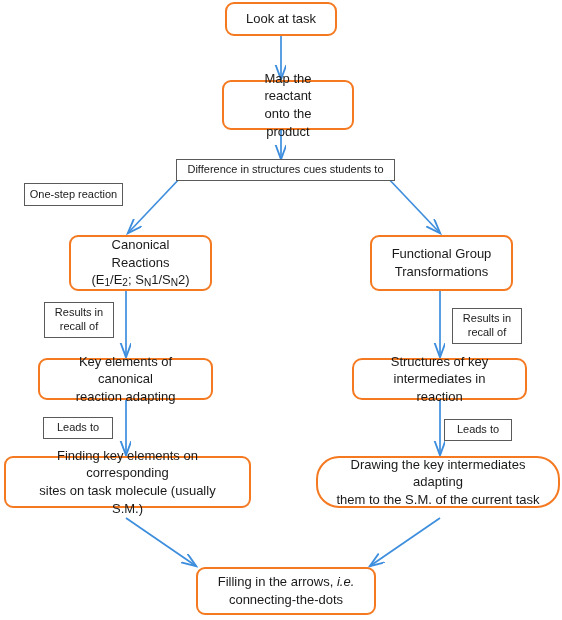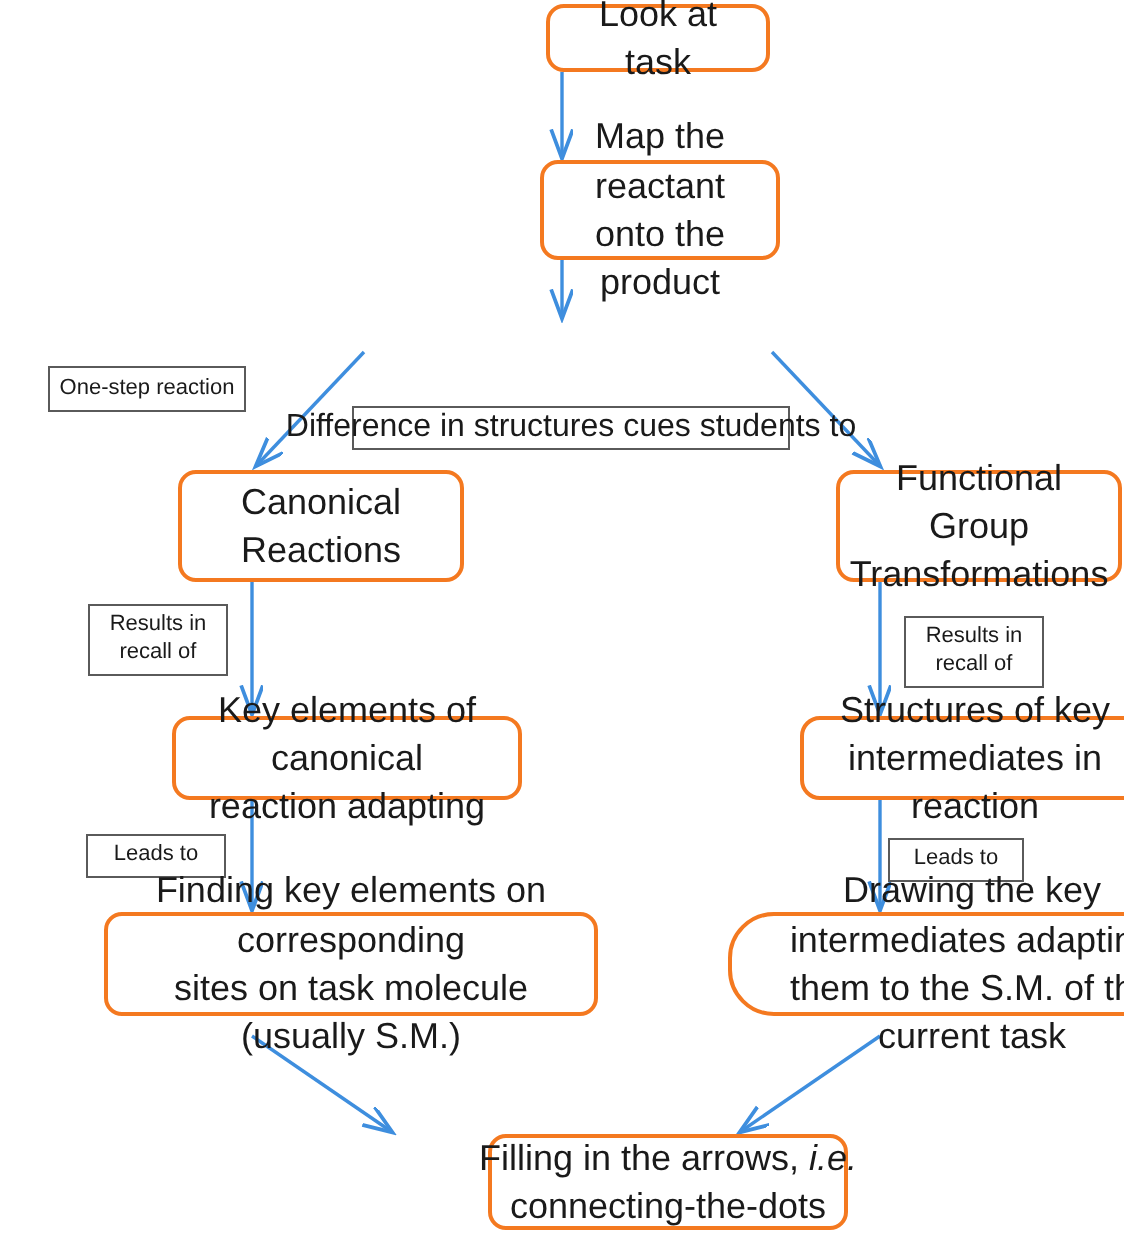--- a/index.html
+++ b/index.html
@@ -30,39 +30,37 @@
     align-items: center;
     justify-content: center;
     text-align: center;
     color: #1a1a1a;
     background: #ffffff;
     z-index: 2;
   }
   .node-primary {
     border: 2.5px solid #F47920;
     border-radius: 9px;
-    font-size: 18px;
+    font-size: 13px;
     line-height: 1.35;
-    padding: 2px 6px;
-    margin-left: 48px;
+    padding: 2px 18px;
   }
   .node-label {
     border: 1.2px solid #5a5a5a;
     border-radius: 0;
     font-size: 11px;
     line-height: 1.25;
     padding: 1px 5px;
   }
   .node-decision {
     border: 1.2px solid #5a5a5a;
     border-radius: 0;
-    font-size: 16px;
+    font-size: 11px;
     line-height: 1.2;
     padding: 1px 6px;
-    margin-top: 44px;
   }
   .sub { font-size: 0.78em; vertical-align: -0.22em; }
   .ital { font-style: italic; }
   .nowrap { white-space: nowrap; }
 </style>
 </head>
 <body>
 
 <div id="canvas">
 
@@ -83,39 +81,40 @@
       <line x1="440" y1="400" x2="440" y2="455"></line>
       <line x1="126" y1="518" x2="196" y2="566"></line>
       <line x1="440" y1="518" x2="370" y2="566"></line>
     </g>
   </svg>
 
   <div class="node node-primary" style="left:225px; top:2px; width:112px; height:34px;">
     <span>Look at task</span>
   </div>
 
-  <div class="node node-primary" style="left:222px; top:80px; width:120px; height:50px;">
+  <div class="node node-primary" style="left:222px; top:80px; width:132px; height:50px;">
     <div>
       <div>Map the reactant</div>
       <div>onto the product</div>
     </div>
   </div>
 
   <div class="node node-decision" style="left:176px; top:159px; width:219px; height:22px;">
     <span class="nowrap">Difference in structures cues students to</span>
   </div>
 
   <div class="node node-label" style="left:24px; top:183px; width:99px; height:23px;">
     <span class="nowrap">One-step reaction</span>
   </div>
 
 
-  <div class="node node-primary" style="left:41px; top:235px; width:143px; height:56px;">
+  <div class="node node-primary" style="left:69px; top:235px; width:143px; height:56px;">
     <div>
       <div>Canonical Reactions</div>
+      <div class="nowrap"><span>(E</span><span class="sub">1</span><span>/E</span><span class="sub">2</span><span>; S</span><span class="sub">N</span><span>1/S</span><span class="sub">N</span><span>2)</span></div>
     </div>
   </div>
 
   <div class="node node-primary" style="left:370px; top:235px; width:143px; height:56px;">
     <div>
       <div>Functional Group</div>
       <div>Transformations</div>
     </div>
   </div>
 

